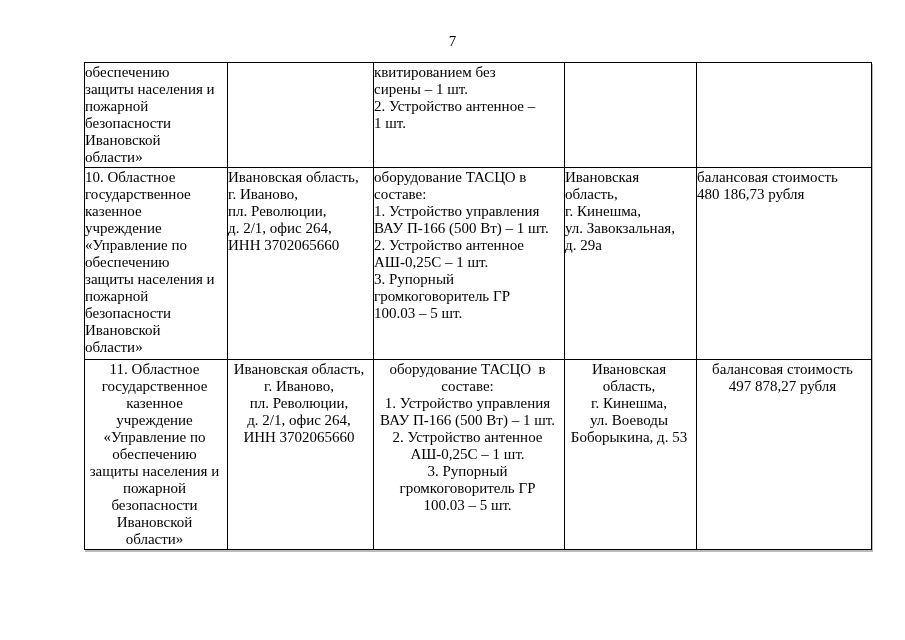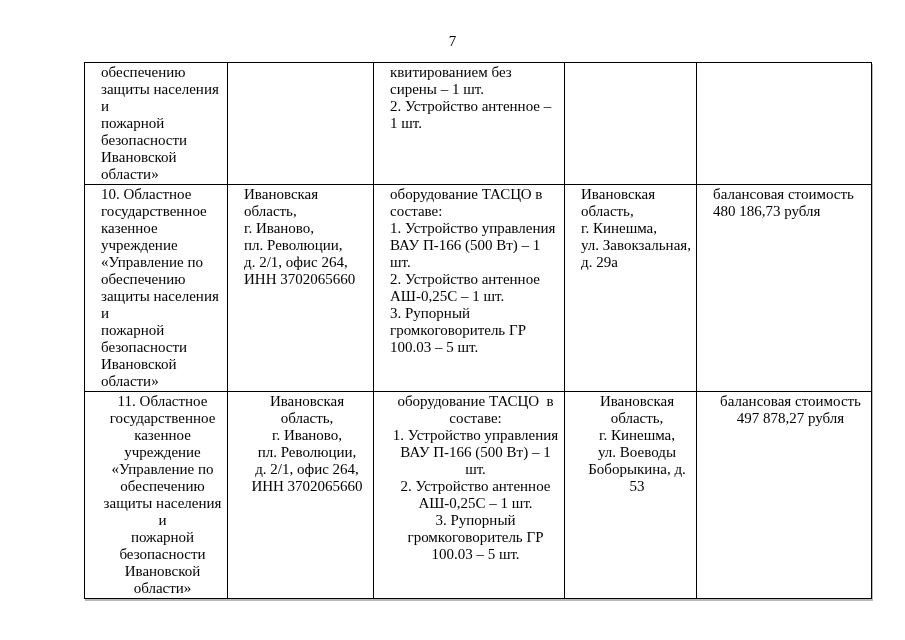--- a/index.html
+++ b/index.html
@@ -29,21 +29,21 @@
     left: 84px;
     top: 62px;
     width: 787px;
     border-collapse: collapse;
     table-layout: fixed;
     box-shadow: 1px 2px 0 rgba(130,130,130,0.55);
   }
   table.doc-table td {
     border: 1px solid #000000;
     vertical-align: top;
-    padding: 1px 3px 1px 16px;
+    padding: 1px 3px 1px 0;
     font-size: 15px;
     line-height: 17px;
     white-space: pre-wrap;
     word-wrap: break-word;
     overflow: hidden;
   }
   col.c0 { width: 143px; }
   col.c1 { width: 146px; }
   col.c2 { width: 191px; }
   col.c3 { width: 132px; }

